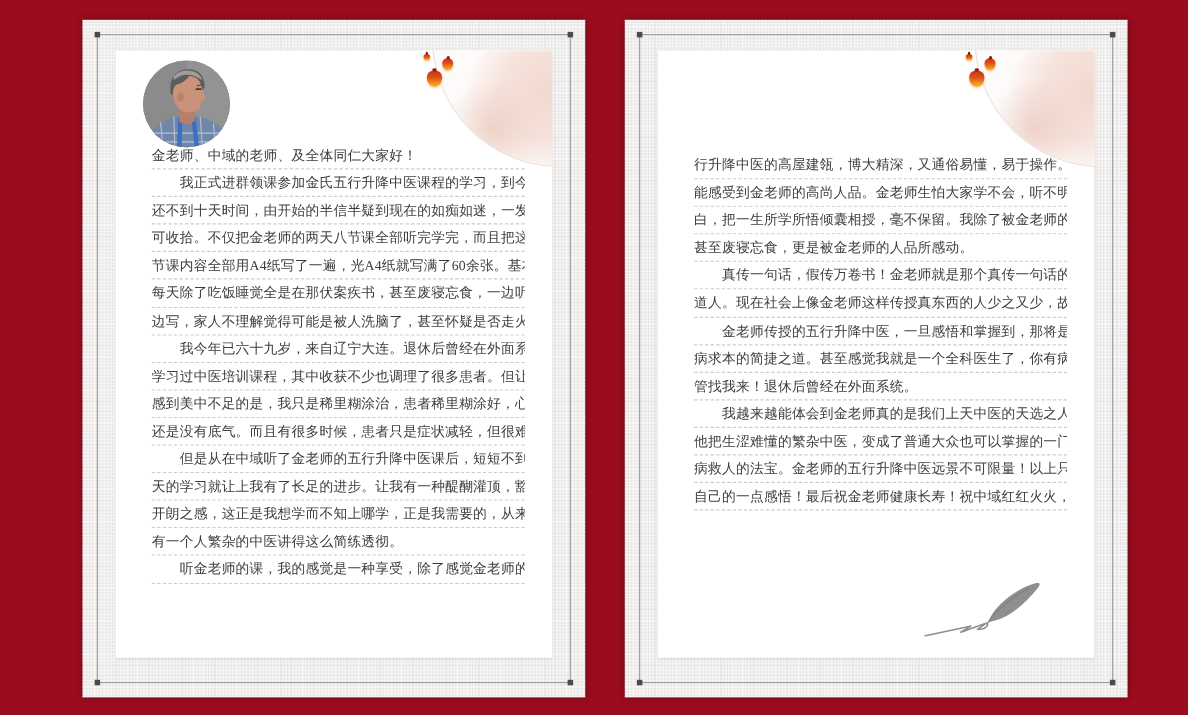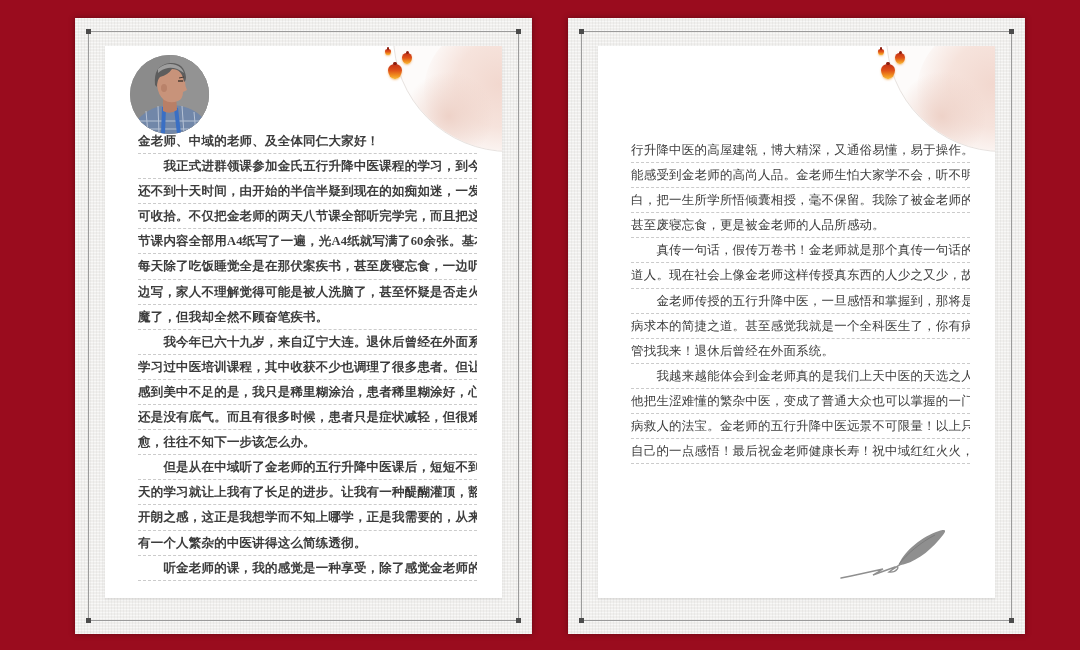--- a/index.html
+++ b/index.html
@@ -49,21 +49,21 @@
     background:#8d1d0e; border-radius:2px; }
   .lantern.l-big   { width:14px; height:15px; left:283px; top:18px; }
   .lantern.l-mid   { width:10px; height:11px; left:297px; top:7px;  }
   .lantern.l-tiny  { width:6px;  height:6px;  left:280px; top:3px;  }
 
   .avatar { position:absolute; left:25px; top:9px; width:79px; height:79px;
     border-radius:50%; overflow:hidden; background:#8b8b8b; }
   .avatar svg { display:block; }
 
   .text-block { position:absolute; left:33px; right:25px; top:0; }
-  .page-left  .text-block { padding-top:83px;font-weight:bold; }
+  .page-left  .text-block { padding-top:83px; }
   .page-right .text-block { padding-top:92px; }
   .line {
     height:25.1px; line-height:25px; font-size:12.5px; color:#3c3c3c;
     border-bottom:1px dashed #cbcbcb; white-space:nowrap; overflow:hidden;
     letter-spacing:0.2px;
   }
 
   .quill { position:absolute; right:38px; bottom:10px; width:120px; height:62px; }
 </style>
 </head>
@@ -120,26 +120,24 @@
     </div>
 
     <div class="text-block">
         <div class="line">金老师、中域的老师、及全体同仁大家好！</div>
         <div class="line">　　我正式进群领课参加金氏五行升降中医课程的学习，到今天</div>
         <div class="line">还不到十天时间，由开始的半信半疑到现在的如痴如迷，一发不</div>
         <div class="line">可收拾。不仅把金老师的两天八节课全部听完学完，而且把这八</div>
         <div class="line">节课内容全部用A4纸写了一遍，光A4纸就写满了60余张。基本上</div>
         <div class="line">每天除了吃饭睡觉全是在那伏案疾书，甚至废寝忘食，一边听一</div>
         <div class="line">边写，家人不理解觉得可能是被人洗脑了，甚至怀疑是否走火入</div>
-        <div class="line">魔了，但我却全然不顾奋笔疾书。</div>
         <div class="line">　　我今年已六十九岁，来自辽宁大连。退休后曾经在外面系统</div>
         <div class="line">学习过中医培训课程，其中收获不少也调理了很多患者。但让我</div>
         <div class="line">感到美中不足的是，我只是稀里糊涂治，患者稀里糊涂好，心里</div>
         <div class="line">还是没有底气。而且有很多时候，患者只是症状减轻，但很难痊</div>
-        <div class="line">愈，往往不知下一步该怎么办。</div>
         <div class="line">　　但是从在中域听了金老师的五行升降中医课后，短短不到十</div>
         <div class="line">天的学习就让上我有了长足的进步。让我有一种醍醐灌顶，豁然</div>
         <div class="line">开朗之感，这正是我想学而不知上哪学，正是我需要的，从来没</div>
         <div class="line">有一个人繁杂的中医讲得这么简练透彻。</div>
         <div class="line">　　听金老师的课，我的感觉是一种享受，除了感觉金老师的五</div>
       </div>
   </div>
 </div>
 
 <div class="page page-right">

